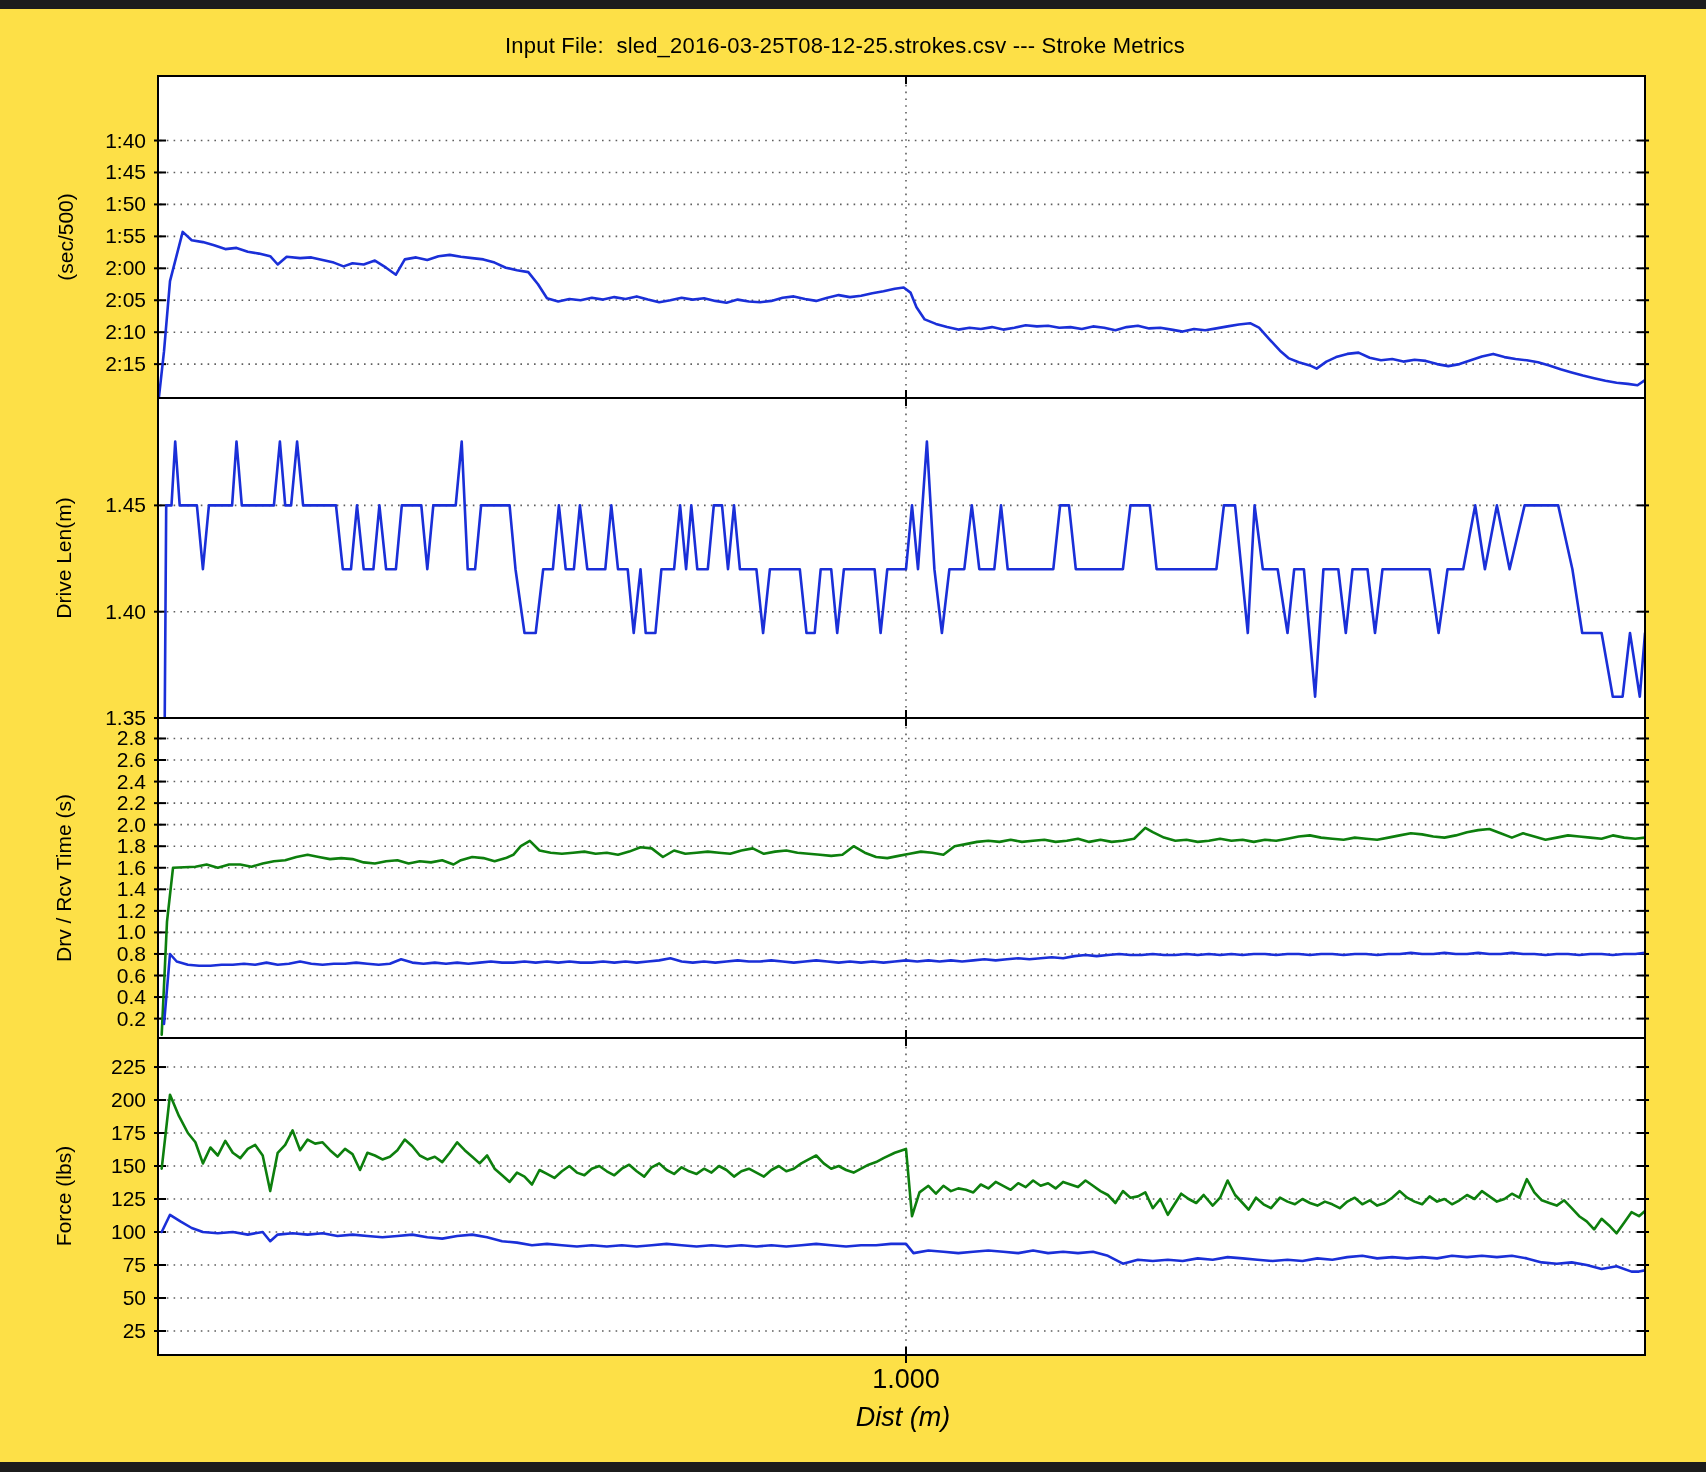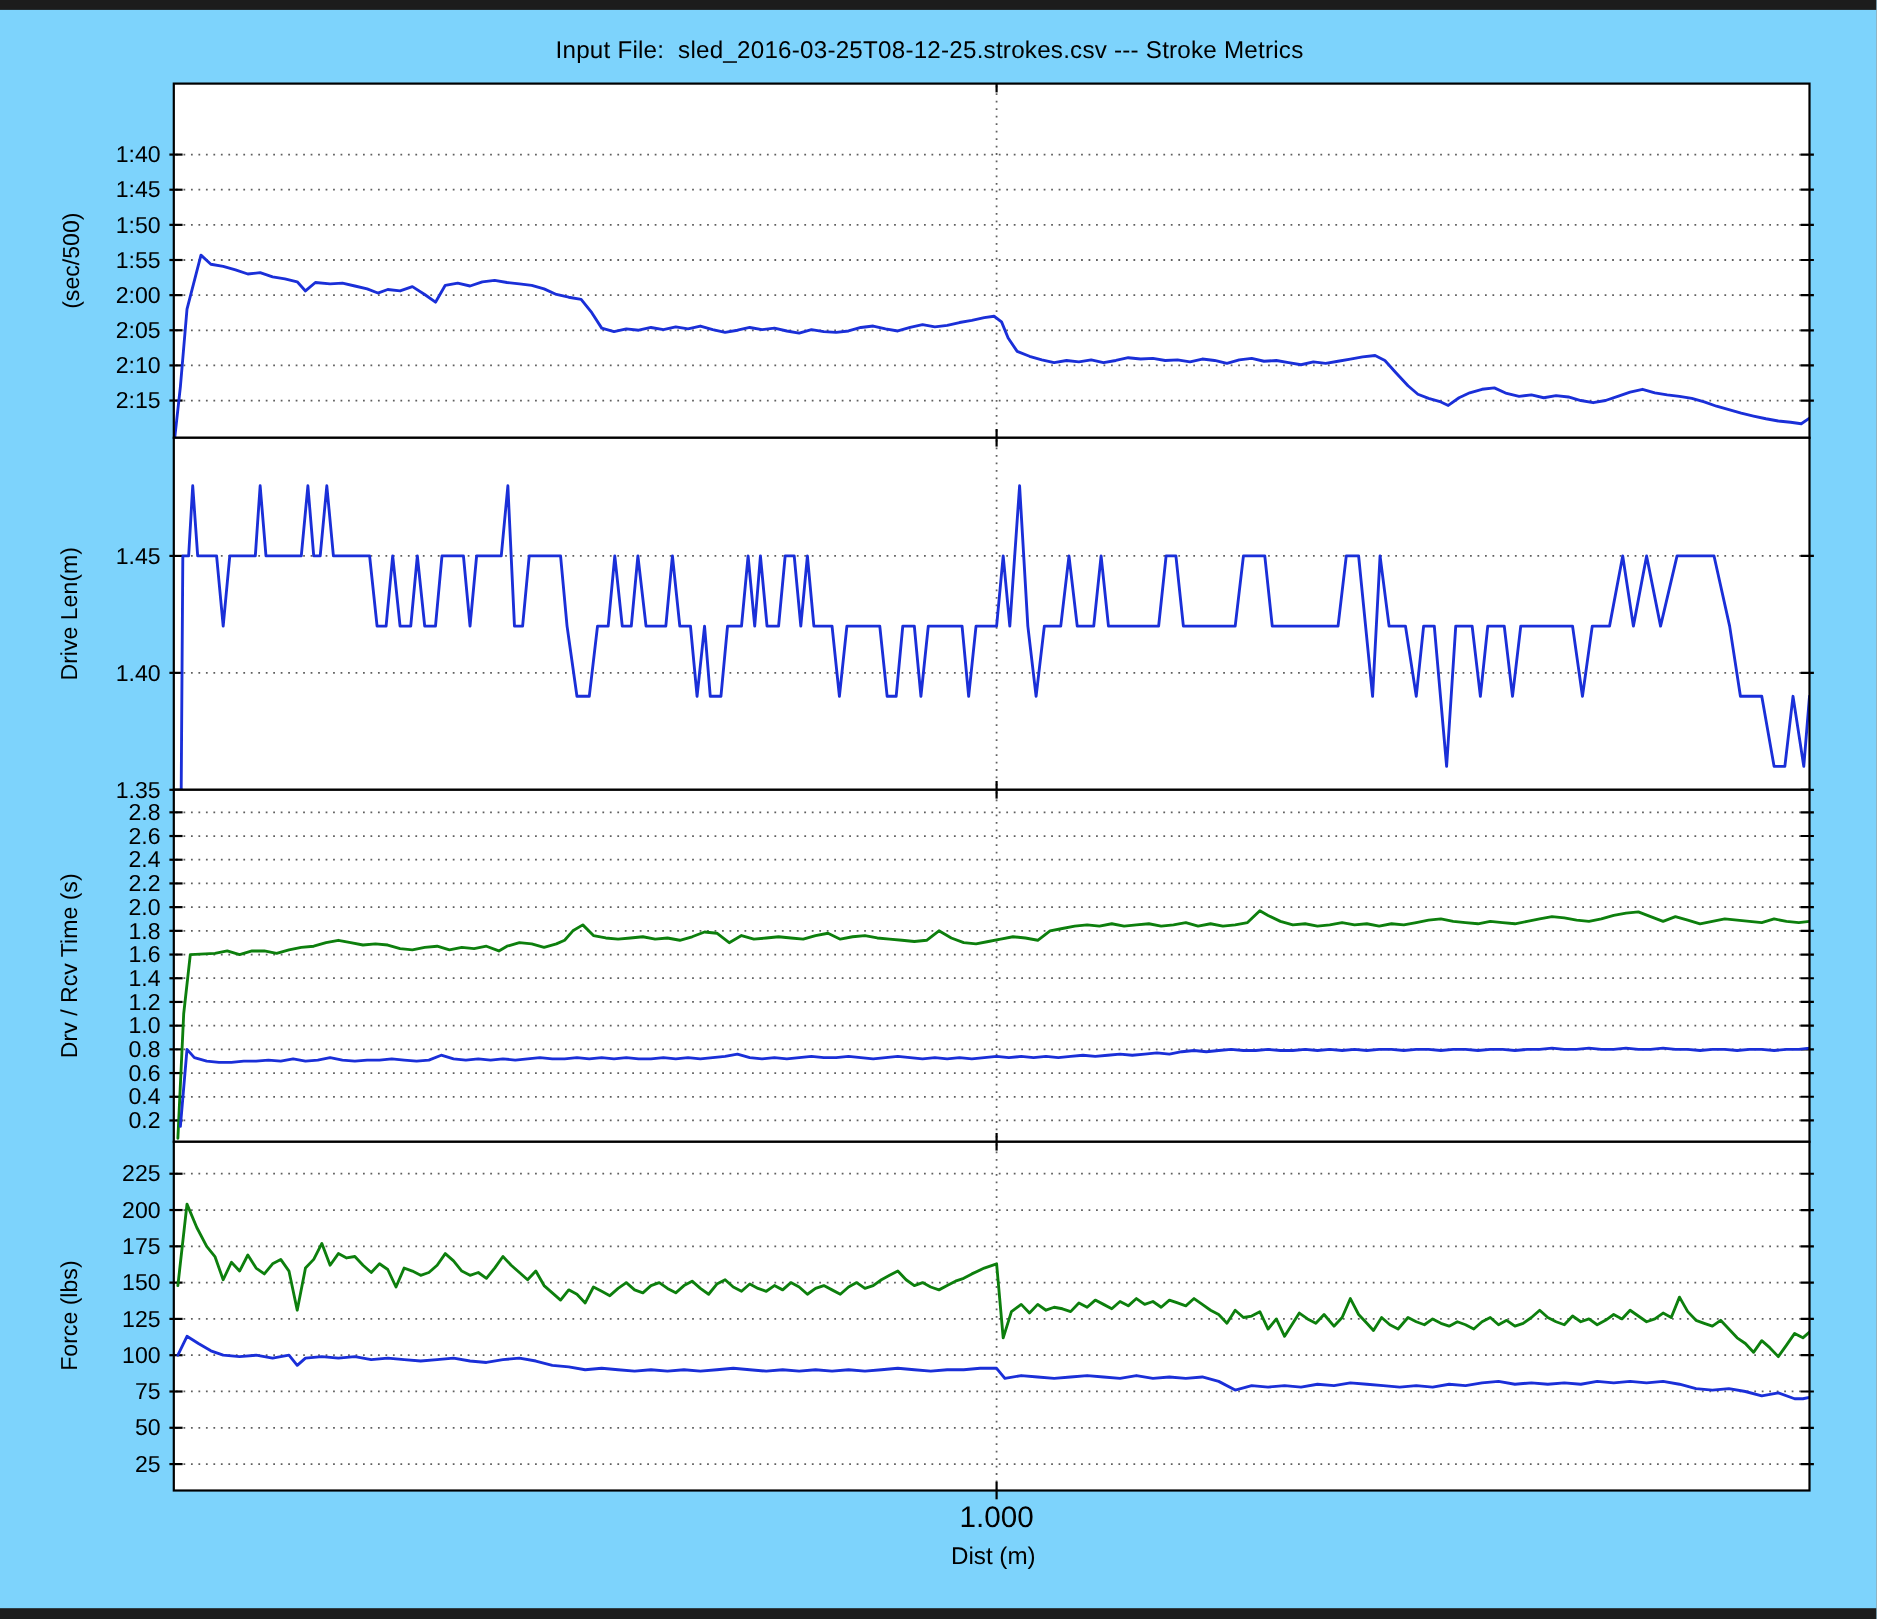--- a/index.html
+++ b/index.html
@@ -1,25 +1,25 @@
 <!DOCTYPE html>
 <html><head>
 <meta charset="utf-8">
 <style>
   html,body{margin:0;padding:0;background:#9a9a9a;}
-  .fig{position:relative;width:1706px;height:1472px;background:#7dd3fc;overflow:hidden;
+  .fig{position:relative;width:1706px;height:1472px;background:#fde047;overflow:hidden;
        font-family:"Liberation Sans",sans-serif;color:#000;}
   .edge{position:absolute;left:0;width:1706px;background:#1c1c1c;}
   .edge.top{top:0;height:9px;}
   .edge.bottom{bottom:0;height:10px;}
   .title{position:absolute;top:33px;left:845px;transform:translateX(-50%);
          font-size:22px;letter-spacing:0.2px;white-space:pre;}
   svg{position:absolute;top:0;left:0;}
   .xtick{position:absolute;top:1364px;left:906px;transform:translateX(-50%);font-size:27px;}
-  .xlabel{position:absolute;top:1402px;left:903px;transform:translateX(-50%);font-size:22px;}
+  .xlabel{position:absolute;top:1402px;left:903px;transform:translateX(-50%);font-size:27px;font-style:italic;}
   .ylab{position:absolute;font-size:21px;transform:translate(-50%,-50%) rotate(-90deg);white-space:nowrap;}
 </style>
 </head>
 <body>
 
 <div class="fig">
   <div class="edge top"></div>
   <div class="edge bottom"></div>
 
   <div class="title">Input File:  sled_2016-03-25T08-12-25.strokes.csv --- Stroke Metrics</div>

